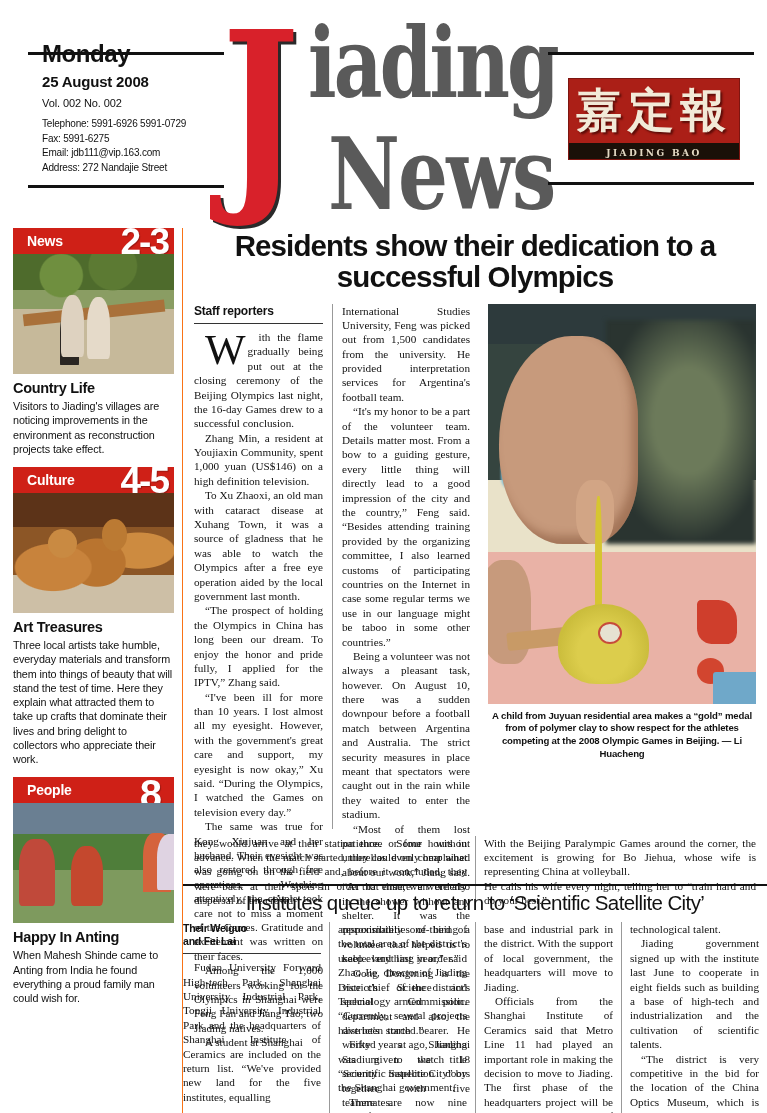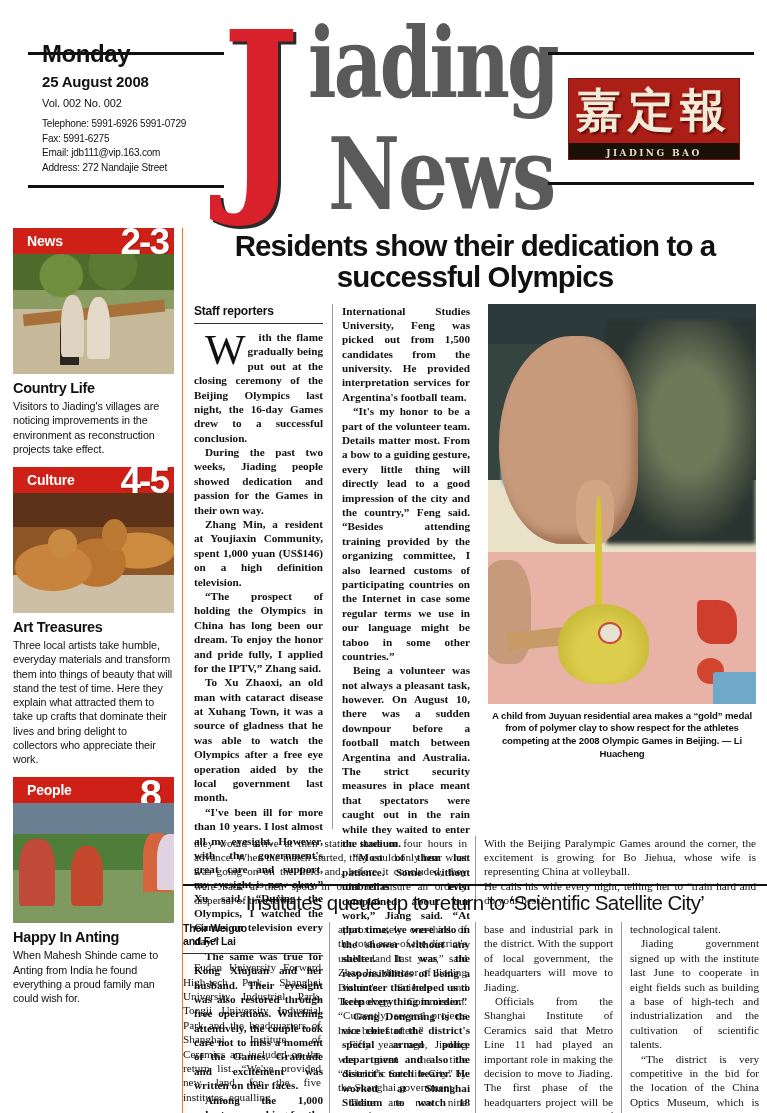--- a/index.html
+++ b/index.html
@@ -278,21 +278,21 @@
   }
   .col-b { border-left: 1px solid #999; padding-left: 9px; width: 147px;}
   .byline {
     font-family: "Liberation Sans", sans-serif;
     font-size: 12px;
     font-weight: bold;
     letter-spacing: -0.2px;
     margin-bottom: 4px;
   }
   .byline-rule { height: 1px; background: #333; margin: 4px 0 6px; }
-  .col p { text-indent: 11px; margin: 0; font-weight: bold; }
+  .col p { text-indent: 11px; margin: 0; }
   .col p.nofirst { text-indent: 0; }
   .dropcap::first-letter {
     float: left;
     font-family: "Liberation Serif", serif;
     font-size: 43px;
     line-height: 0.78;
     font-weight: normal;
     padding: 3px 2px 0 0;
   }
 
@@ -501,24 +501,23 @@
     <div class="main">
 
       <h1 class="headline">Residents show their dedication to a successful Olympics</h1>
 
       <div class="lead-wrap">
 
         <div class="col col-a">
           <div class="byline">Staff reporters</div>
           <div class="byline-rule"></div>
           <p class="dropcap">With the flame gradually being put out at the closing ceremony of the Beijing Olympics last night, the 16-day Games drew to a successful conclusion.</p>
-          <p>During the past two weeks, Jiading people showed dedication and passion for the Games in their own way.</p>
           <p>Zhang Min, a resident at Youjiaxin Community, spent 1,000 yuan (US$146) on a high definition television.</p>
+          <p>To Xu Zhaoxi, an old man with cataract disease at Xuhang Town, it was a source of gladness that he was able to watch the Olympics after a free eye operation aided by the local government last month.</p>
           <p>“The prospect of holding the Olympics in China has long been our dream. To enjoy the honor and pride fully, I applied for the IPTV,” Zhang said.</p>
-          <p>To Xu Zhaoxi, an old man with cataract disease at Xuhang Town, it was a source of gladness that he was able to watch the Olympics after a free eye operation aided by the local government last month.</p>
           <p>“I've been ill for more than 10 years. I lost almost all my eyesight. However, with the government's great care and support, my eyesight is now okay,” Xu said. “During the Olympics, I watched the Games on television every day.”</p>
           <p>The same was true for Kong Xiujuan and her husband. Their eyesight was also restored through free operations. Watching attentively, the couple took care not to miss a moment of the Games. Gratitude and excitement was written on their faces.</p>
           <p>Among the 1,000 volunteers working for the Olympics in Shanghai were Feng Fan and Jiang Tao, two Jiading natives.</p>
           <p>A student at Shanghai</p>
         </div>
 
         <div class="col col-b">
           <p class="nofirst">International Studies University, Feng was picked out from 1,500 candidates from the university. He provided interpretation services for Argentina's football team.</p>
           <p>“It's my honor to be a part of the volunteer team. Details matter most. From a bow to a guiding gesture, every little thing will directly lead to a good impression of the city and the country,” Feng said. “Besides attending training provided by the organizing committee, I also learned customs of participating countries on the Internet in case some regular terms we use in our language might be taboo in some other countries.”</p>
           <p>Being a volunteer was not always a pleasant task, however. On August 10,  there was a sudden downpour before a football match between Argentina and Australia. The strict security measures in place meant that spectators were caught out in the rain while they waited to enter the stadium.</p>

